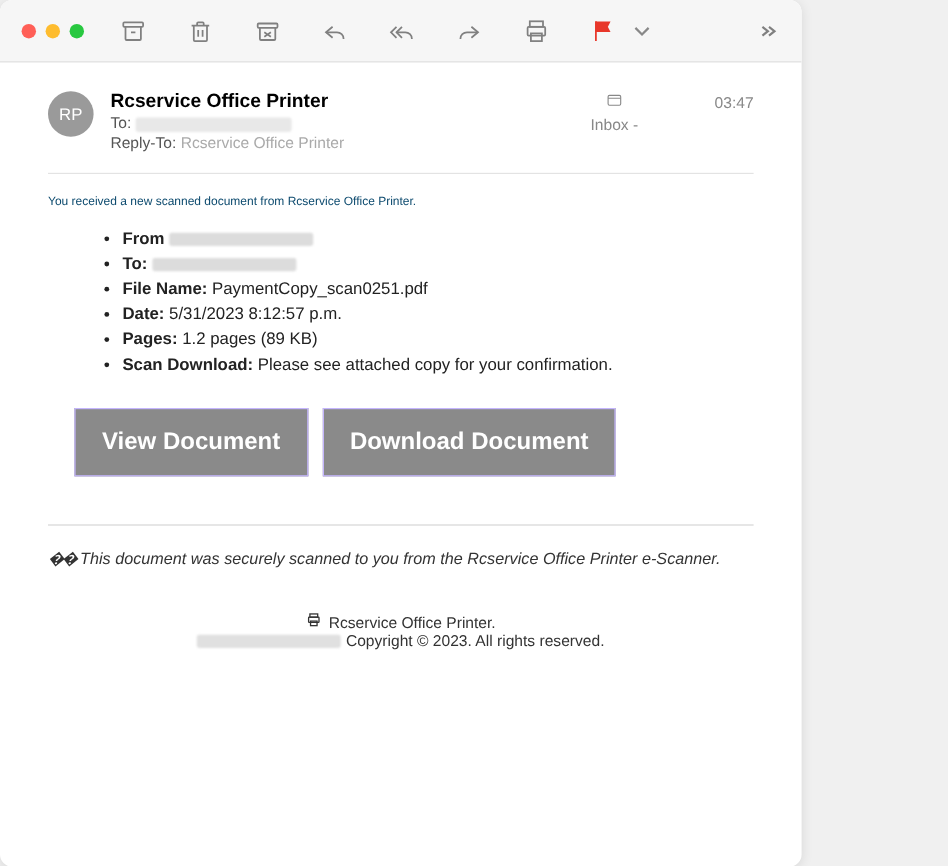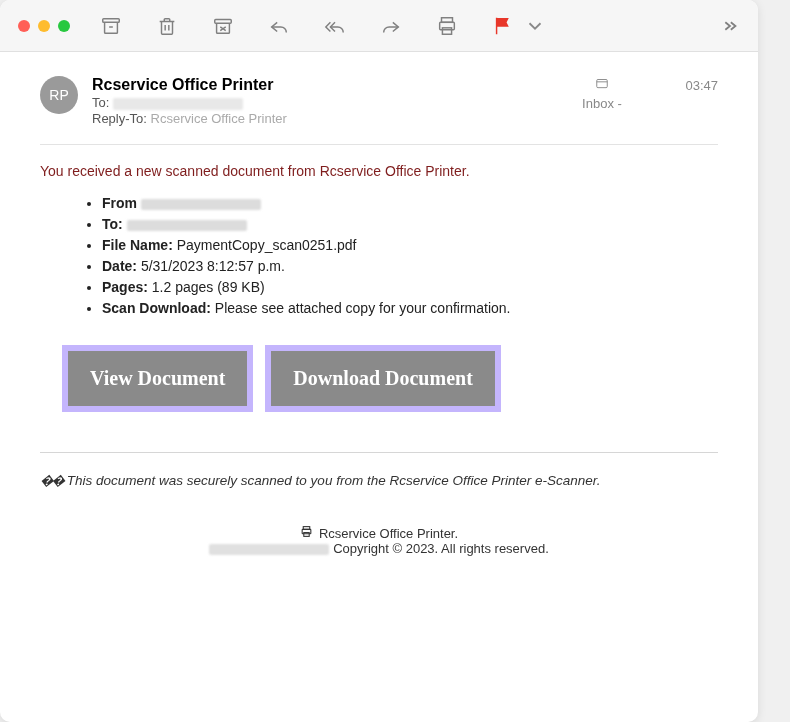--- a/index.html
+++ b/index.html
@@ -5,21 +5,21 @@
     * { margin: 0; padding: 0; box-sizing: border-box; }
     body {
       width: 790px;
       height: 722px;
       background: #f0f0f0;
       font-family: -apple-system, BlinkMacSystemFont, "Segoe UI", Helvetica, Arial, sans-serif;
       font-size: 14px;
       color: #333;
     }
     .window {
-      width: 758px;
+      width: 668px;
       height: 722px;
       background: #fff;
       border-radius: 10px;
       overflow: hidden;
       box-shadow: 0 2px 10px rgba(0,0,0,0.1);
       position: relative;
     }
     .titlebar {
       height: 52px;
       background: #f6f6f6;
@@ -74,39 +74,39 @@
       margin: 0 -10px 20px -10px;
     }
     .banner-icon { color: #000; margin-right: 130px; margin-left: 60px; }
     .banner-icon svg { width: 28px; height: 28px; }
     .banner-title {
       font-size: 32px;
       font-weight: 800;
       color: #000;
       font-family: Helvetica, Arial, sans-serif;
     }
-    .intro { font-size: 14px; color: #7f1d1d; margin-bottom: 14px; }
+    .intro { font-size: 10px; color: #0c4a6e; margin-bottom: 14px; }
     .details { list-style: disc; padding-left: 62px; margin-bottom: 26px; }
     .details li { font-size: 14px; color: #222; line-height: 1.5; }
     .details li b { font-weight: 700; }
     .redacted-li {
       display: inline-block;
       width: 120px; height: 11px;
       background: #dcdcdc; border-radius: 2px;
       vertical-align: middle; filter: blur(1px);
     }
     .buttons { display: flex; gap: 12px; margin-left: 22px; margin-bottom: 40px; }
     .btn {
       background: #8a8a8a;
-      border: 6px solid #c4b5fd;
+      border: 1px solid #c4b5fd;
       color: #fff;
       font-size: 20px;
       font-weight: 700;
       padding: 16px 22px;
-      font-family: Liberation Serif, serif;
+      font-family: Liberation Sans, sans-serif;
       text-align: right;
     }
     .hr2 { margin: 0 0 18px 0; border: none; border-top: 1px solid #d6d6d6; }
     .secure-note { font-style: italic; font-size: 13.5px; color: #333; margin-bottom: 36px; }
     .secure-note .glyph { letter-spacing: -2px; }
     .footer { text-align: center; font-size: 13px; color: #333; }
     .footer-line1 { display: inline-flex; align-items: center; gap: 6px; }
     .footer-printer-icon svg { width: 13px; height: 13px; }
     .footer-redact {
       display: inline-block; width: 120px; height: 11px;

